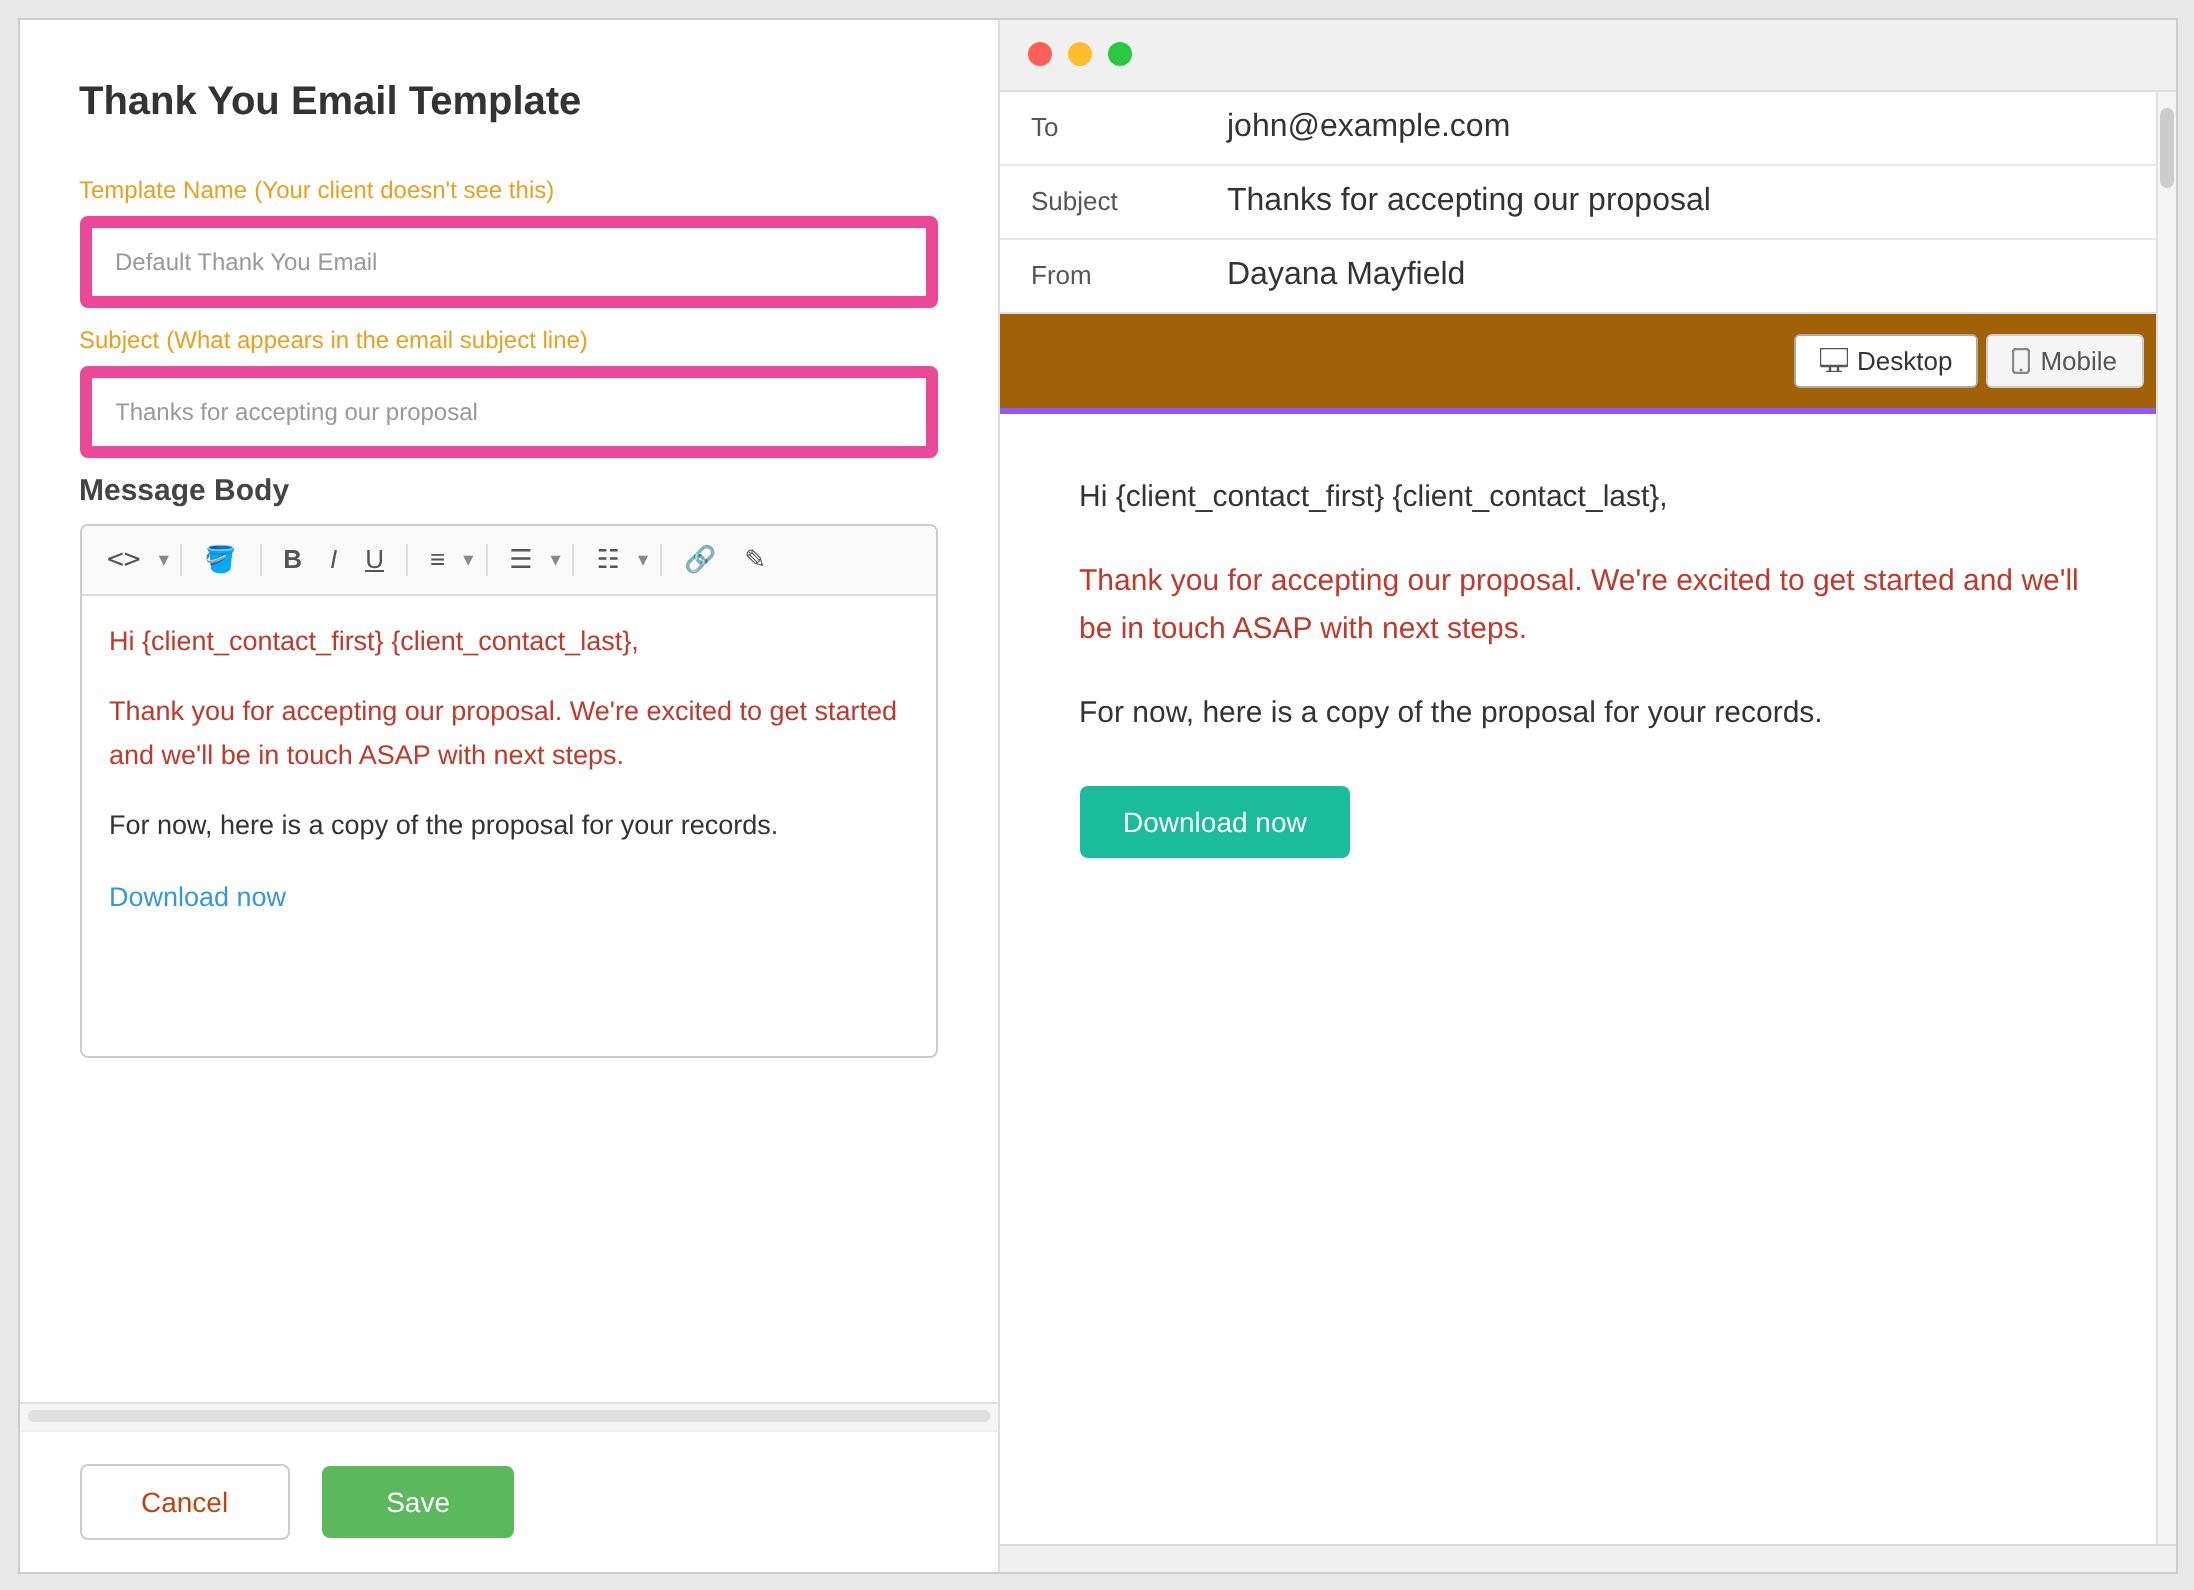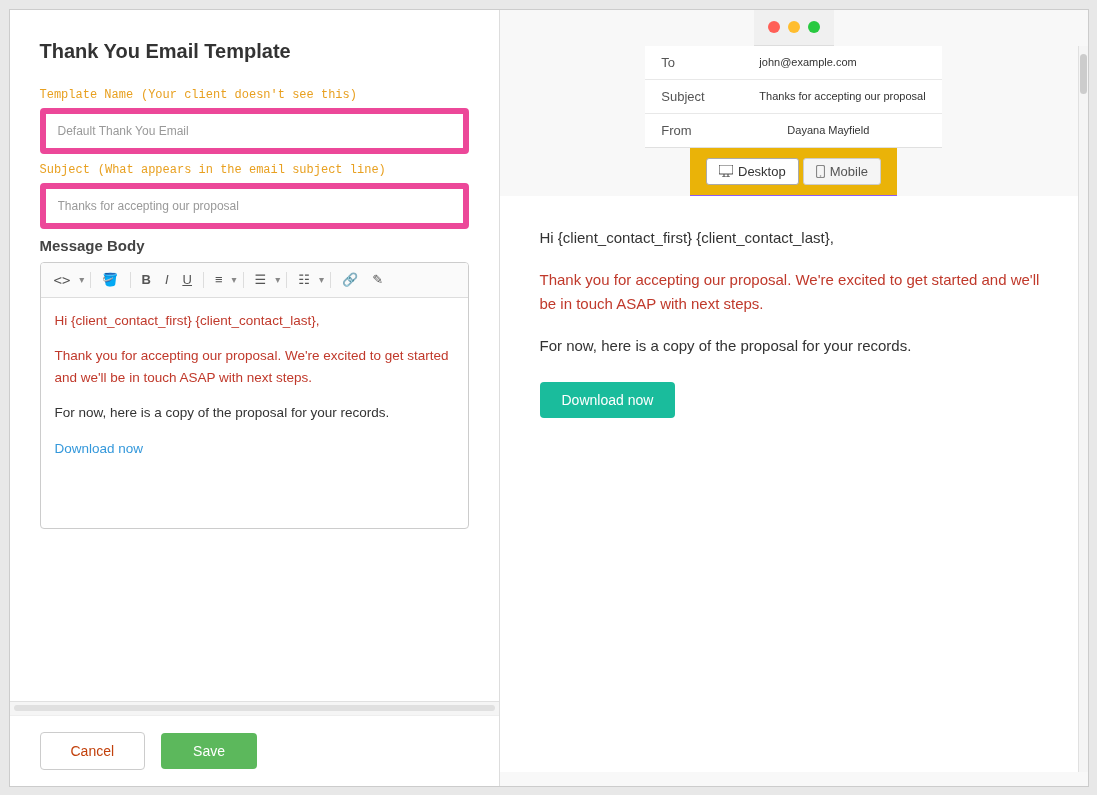--- a/index.html
+++ b/index.html
@@ -39,21 +39,20 @@
       font-size: 20px;
       font-weight: 600;
       color: #333;
       margin-bottom: 24px;
     }
     .field-label {
       font-size: 13px;
       font-weight: 600;
       color: #444;
       margin-bottom: 6px;
-      font-family: Liberation Mono, monospace;
     }
     .field-label span {
       font-weight: 400;
       color: #e8a020;
       font-size: 12px;
     }
     .text-input {
       width: 100%;
       border: 6px solid #ec4899;
       border-radius: 4px;
@@ -164,21 +163,20 @@
       border-radius: 3px;
     }
     
     .right-panel {
       flex: 1;
       background: #f8f8f8;
       display: flex;
       flex-direction: column;
       overflow: hidden;
       position: relative;
-      align-items: center;
     }
     
     .mac-titlebar {
       height: 36px;
       background: #f0f0f0;
       border-bottom: 1px solid #ddd;
       display: flex;
       align-items: center;
       padding: 0 14px;
       gap: 8px;
@@ -198,39 +196,39 @@
       border-bottom: 1px solid #e0e0e0;
       padding: 0;
       flex-shrink: 0;
     }
     .email-field-row {
       display: flex;
       align-items: center;
       padding: 9px 16px;
       border-bottom: 1px solid #e8e8e8;
     }
-    .email-field-row:last-child { border-bottom: none; gap: 28px; }
+    .email-field-row:last-child { border-bottom: none; }
     .email-field-label {
       font-size: 13px;
       color: #555;
       width: 70px;
       flex-shrink: 0;
     }
     .email-field-value {
-      font-size: 11px;
+      font-size: 16px;
       color: #333;
       padding-left: 28px;
     }
     
     .view-toggle {
       display: flex;
       justify-content: flex-end;
       padding: 10px 16px;
-      border-bottom: 1px solid #8b5cf6;
-      background: #eab308;
+      border-bottom: 3px solid #8b5cf6;
+      background: #a16207;
       gap: 4px;
       align-items: center;
       flex-shrink: 0;
     }
     .toggle-btn {
       display: flex;
       align-items: center;
       gap: 5px;
       padding: 5px 12px;
       border: 1px solid #ccc;

